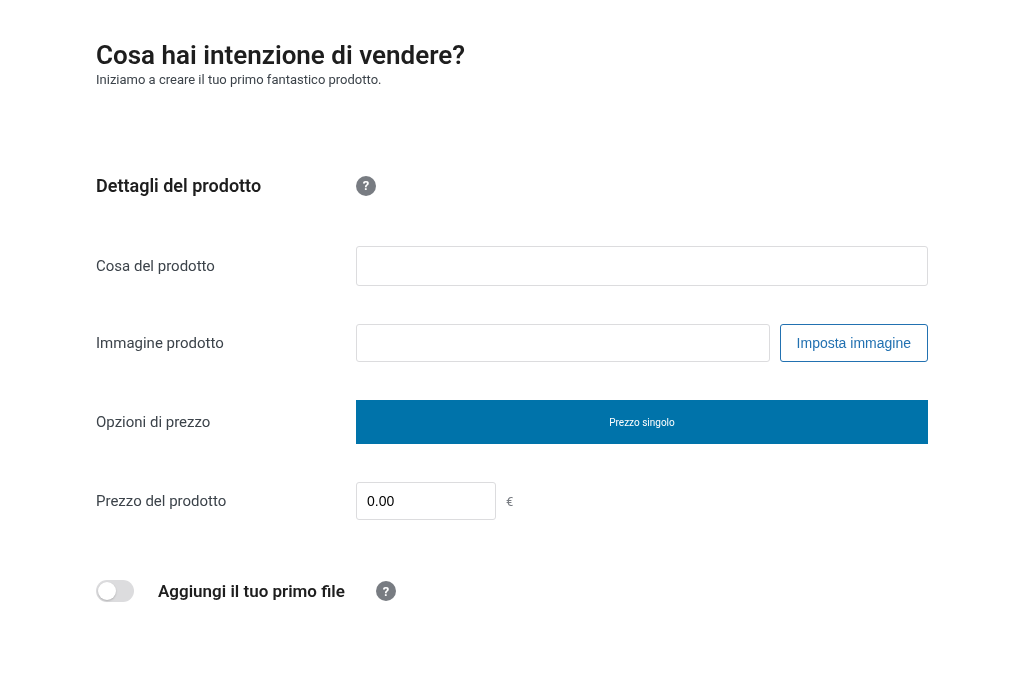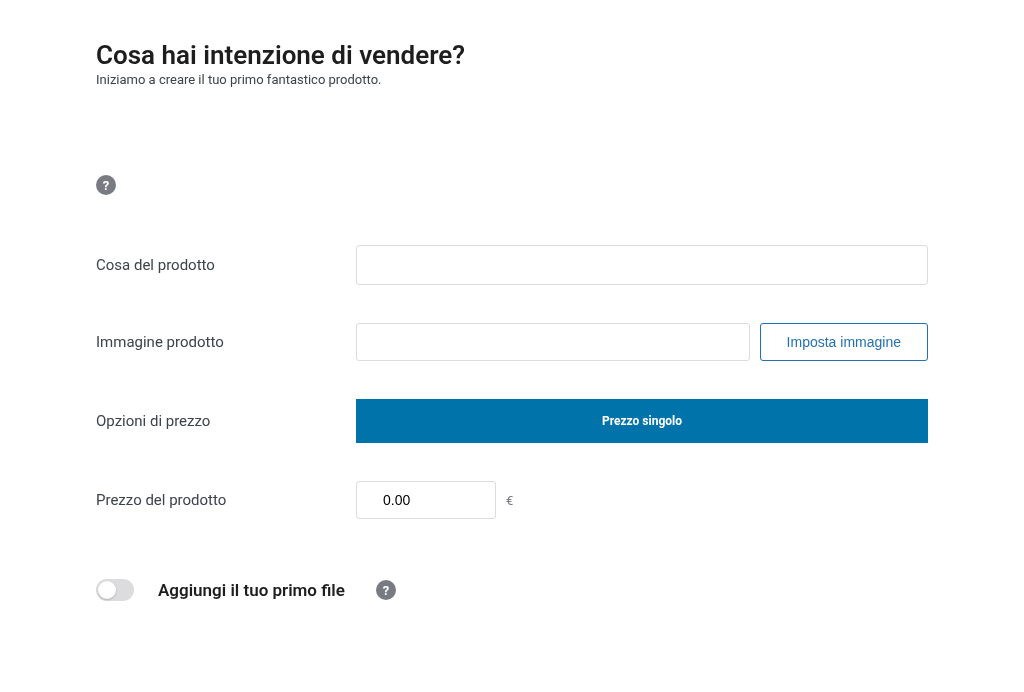--- a/index.html
+++ b/index.html
@@ -79,57 +79,56 @@
       flex: 1;
       height: 38px;
       border: 1px solid #dcdcde;
       border-radius: 3px;
       padding: 0 10px;
       font-size: 14px;
       outline: none;
     }
     .outline-button {
       height: 38px;
-      padding: 0 26px;
+      padding: 0 16px;
       border: 1px solid #2271b1;
       background: #ffffff;
       color: #2271b1;
       font-size: 14px;
       border-radius: 3px;
       cursor: pointer;
       white-space: nowrap;
     }
     .toggle-group {
       display: flex;
       flex: 1;
       height: 44px;
     }
     .toggle-option {
       flex: 1;
       display: flex;
       align-items: center;
       justify-content: center;
-      font-size: 12px;
+      font-size: 10px;
       cursor: pointer;
       border: 1px solid #a3a3a3;
       background: #f0f0f1;
       color: #3c434a;
-      font-weight: bold;
     }
     .toggle-option.active {
       background: #0073aa;
       color: #ffffff;
       border-color: #0073aa;
     }
     .price-input {
       width: 140px;
       height: 38px;
       border: 1px solid #dcdcde;
       border-radius: 3px;
-      padding: 0 26px;
+      padding: 0 10px;
       font-size: 14px;
       outline: none;
     }
     .currency-symbol {
       font-size: 13px;
       color: #787c82;
     }
     .file-section {
       display: flex;
       align-items: center;
@@ -168,20 +167,21 @@
       line-height: 1.3;
     }
   </style>
 </head>
 <body>
 
 <h1 class="page-title">Cosa hai intenzione di vendere?</h1>
 <p class="page-subtitle">Iniziamo a creare il tuo primo fantastico prodotto.</p>
 
 <div class="section-header">
+  <div class="section-title">Dettagli del prodotto</div>
   <div class="help-icon">?</div>
 </div>
 
 <div class="form-row">
   <div class="form-label">Cosa del prodotto</div>
   <div class="form-control-wrap">
     <input type="text" class="text-input" value="" style="">
   </div>
 </div>
 

